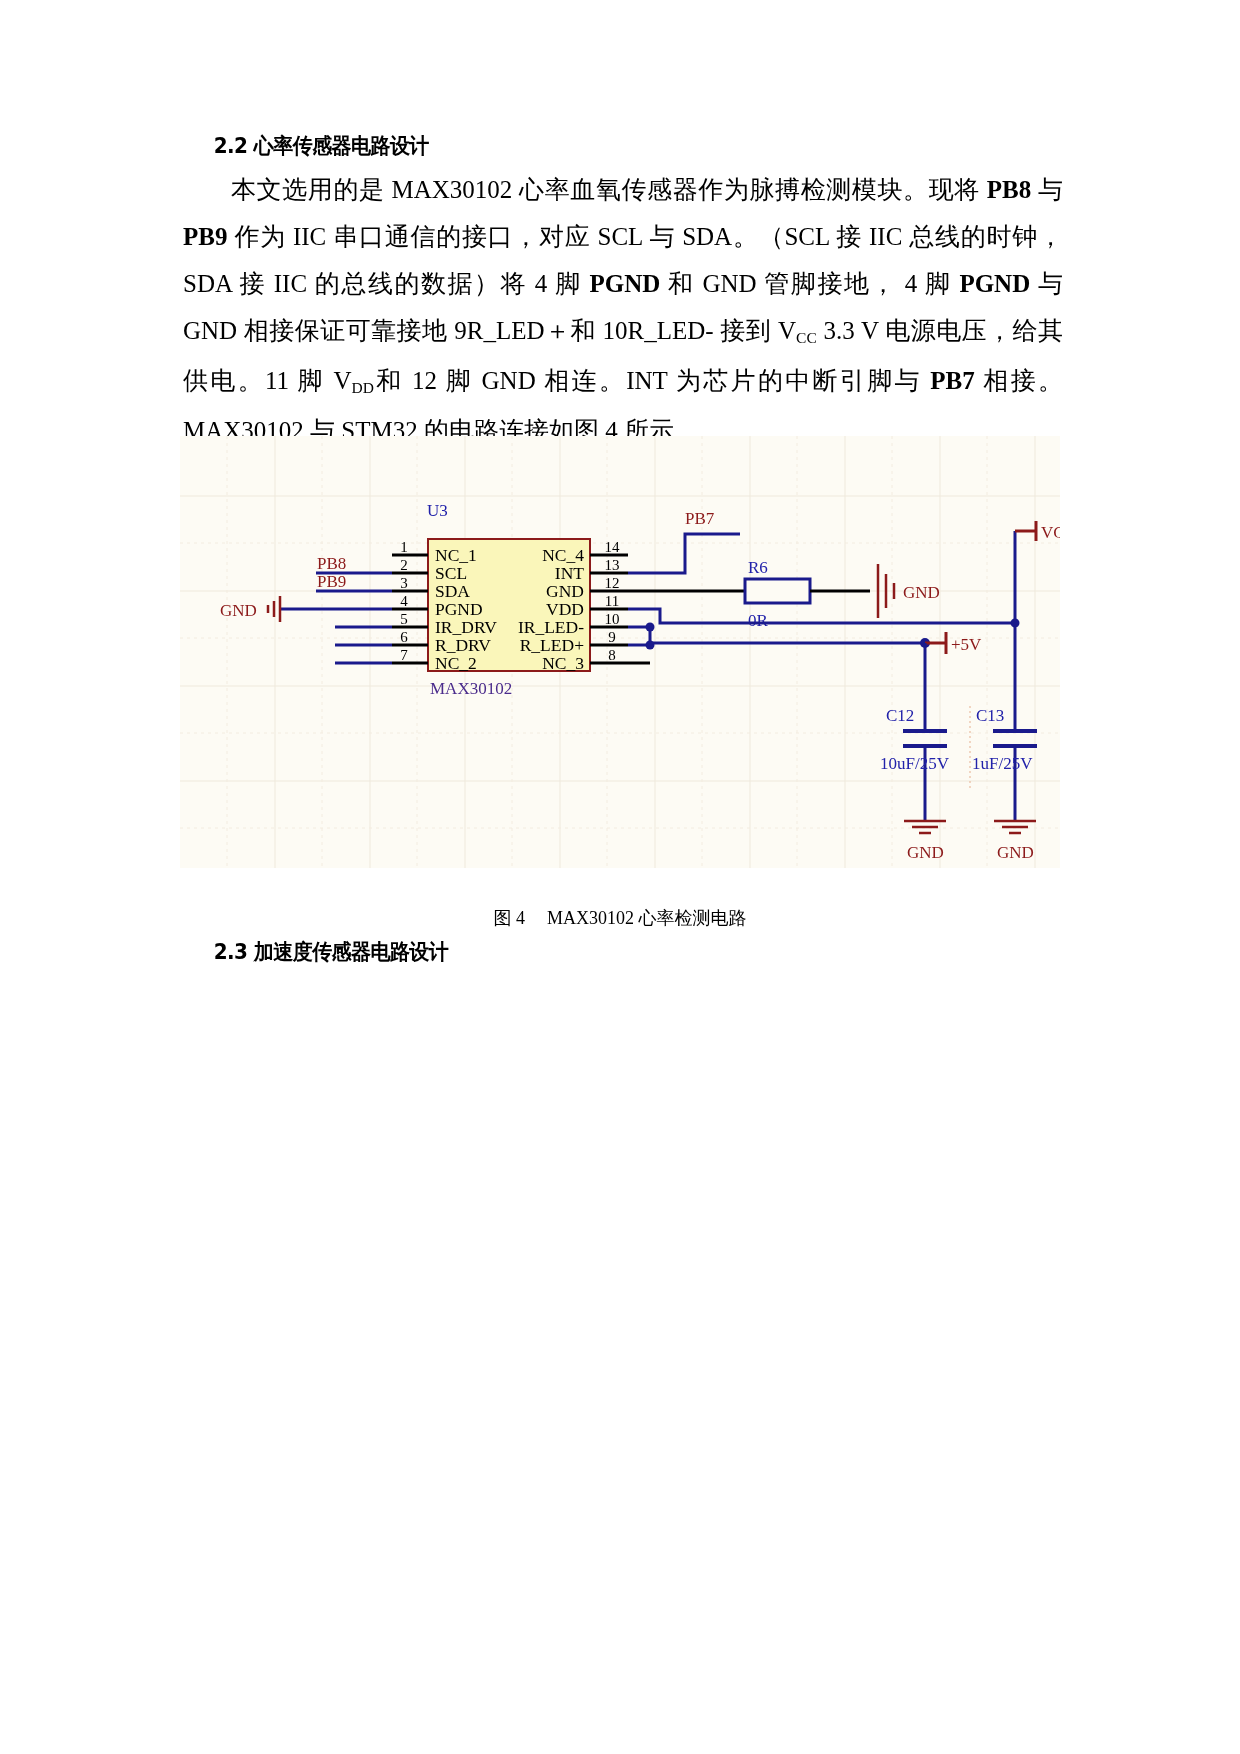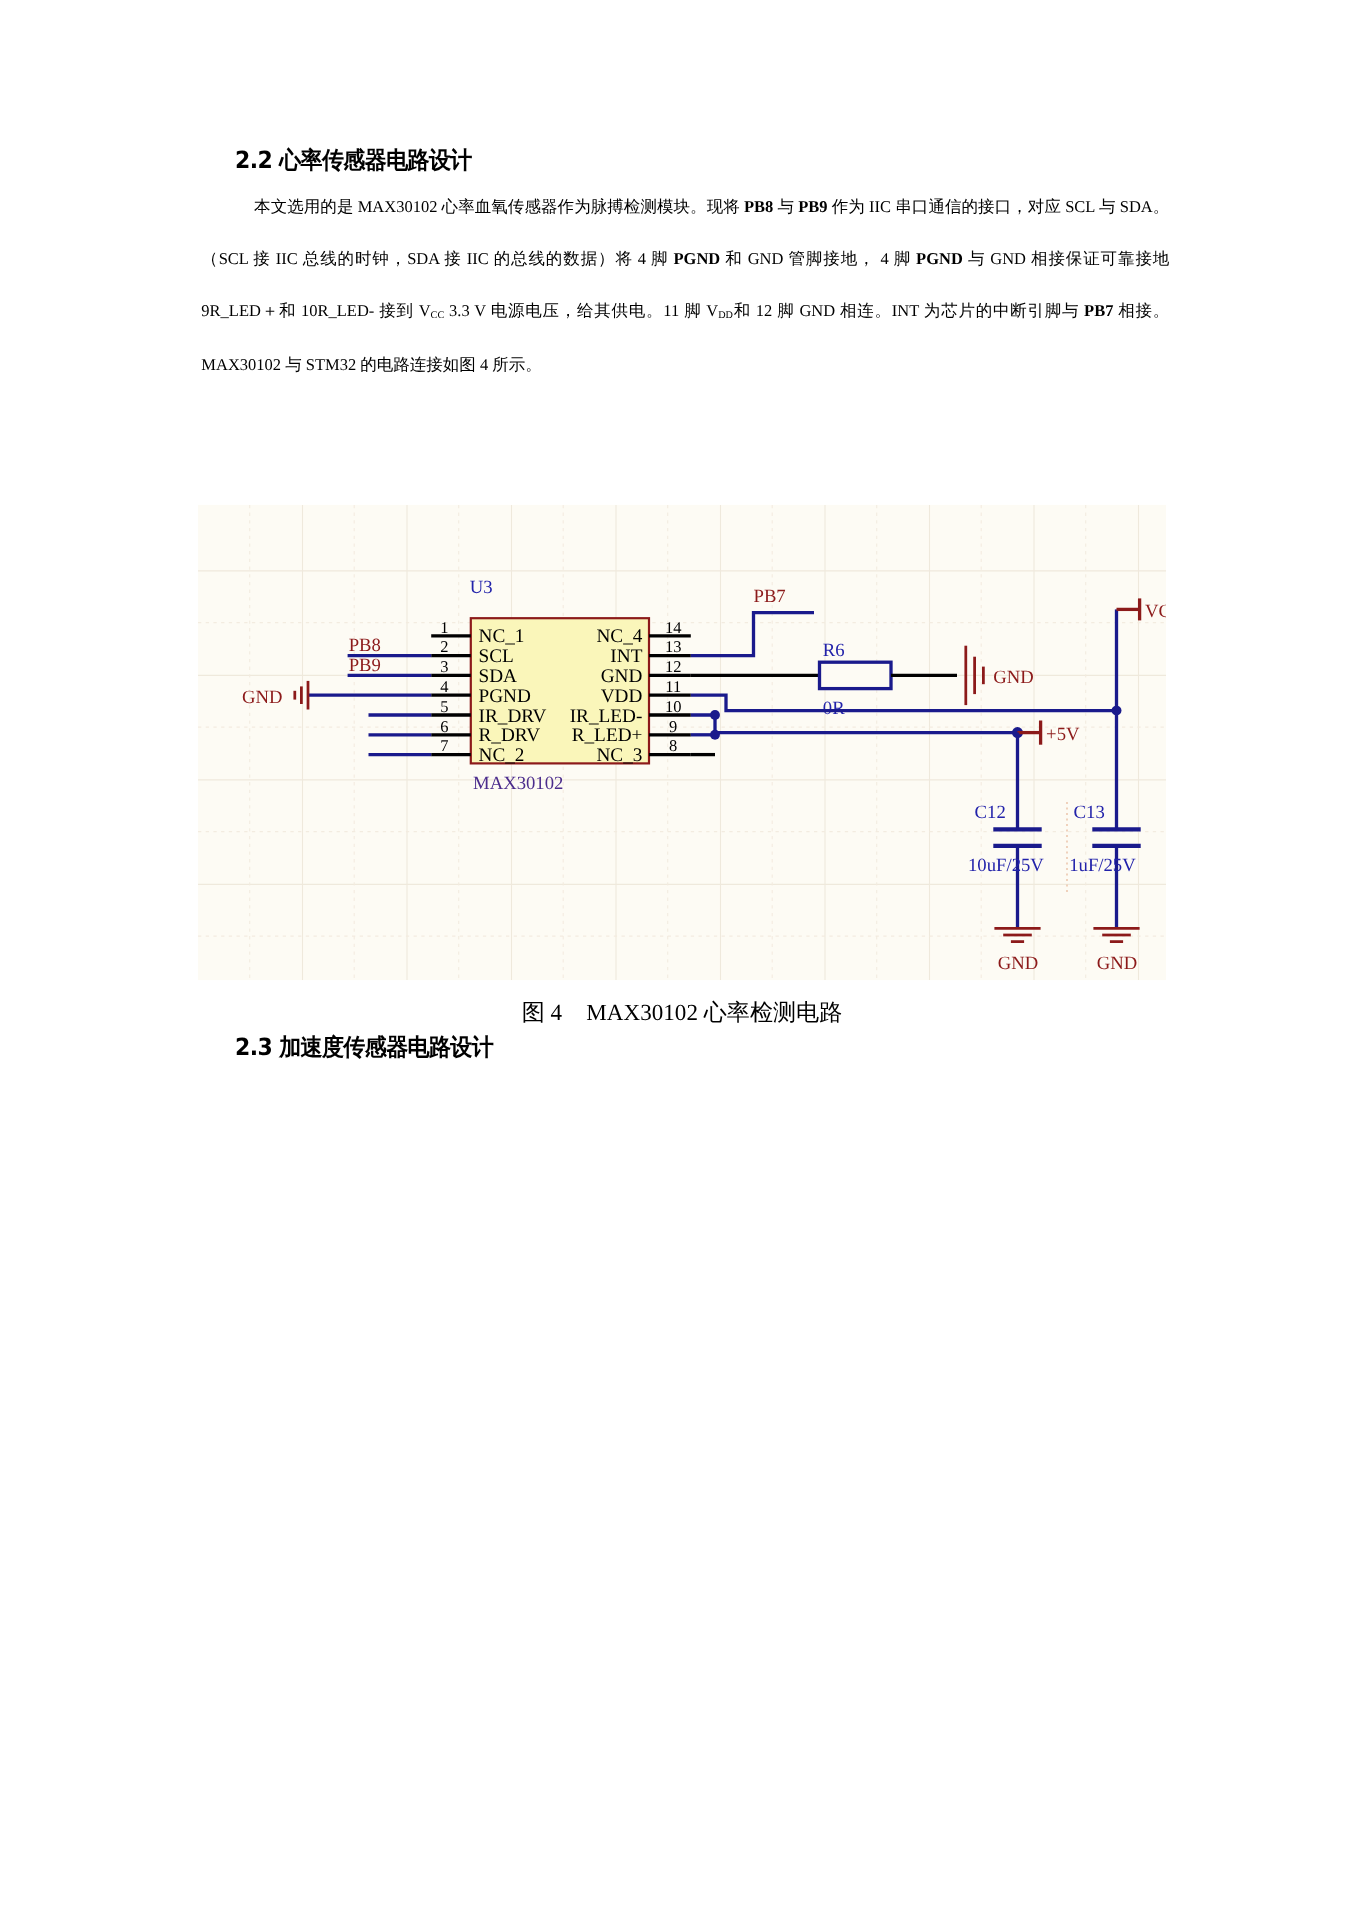--- a/index.html
+++ b/index.html
@@ -27,50 +27,50 @@
     font-weight:bold;
     font-size:21.5px;
     letter-spacing:-0.6px;
     margin:0 0 6px 0;
     padding-left:33px;
     color:#000;
     transform:scaleX(0.93);
     transform-origin:left center;
   }
   p.body-text{
-    font-size:15px;
+    font-size:25px;
     line-height:47px;
     margin:0;
     text-align:justify;
     text-justify:inter-ideograph;
     text-indent:48px;
     font-family:"Liberation Serif", serif;
   }
   p.body-text.mono-lead{
     font-size:22.5px;
   }
   sub{font-size:0.62em;vertical-align:baseline;position:relative;top:0.25em;}
 
   
   .figure-wrap{
     position:absolute;
-    left:180px;top:448px;
+    left:180px;top:425px;
     width:880px;height:432px;
   }
   .sch{
     position:absolute;left:0;top:0;
     width:880px;height:432px;
     background:#fdfbf4;
   }
   .fig-caption{
     position:absolute;
     left:180px; top:895px;
     width:880px;
     text-align:center;
-    font-size:21px;
+    font-size:18px;
     font-family:"Liberation Serif", serif;
   }
   .fig-caption .gap{display:inline-block;width:22px;}
 
   
   .content2{
     position:absolute;
     left:183px; top:926px;
     width:880px;
   }

